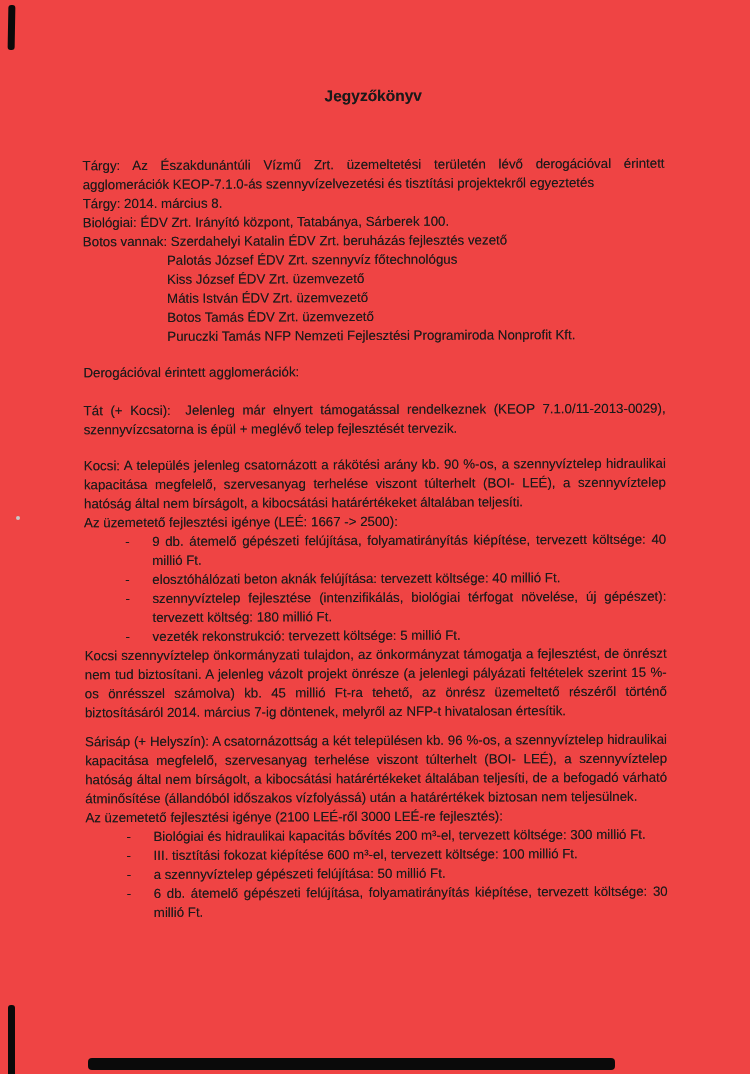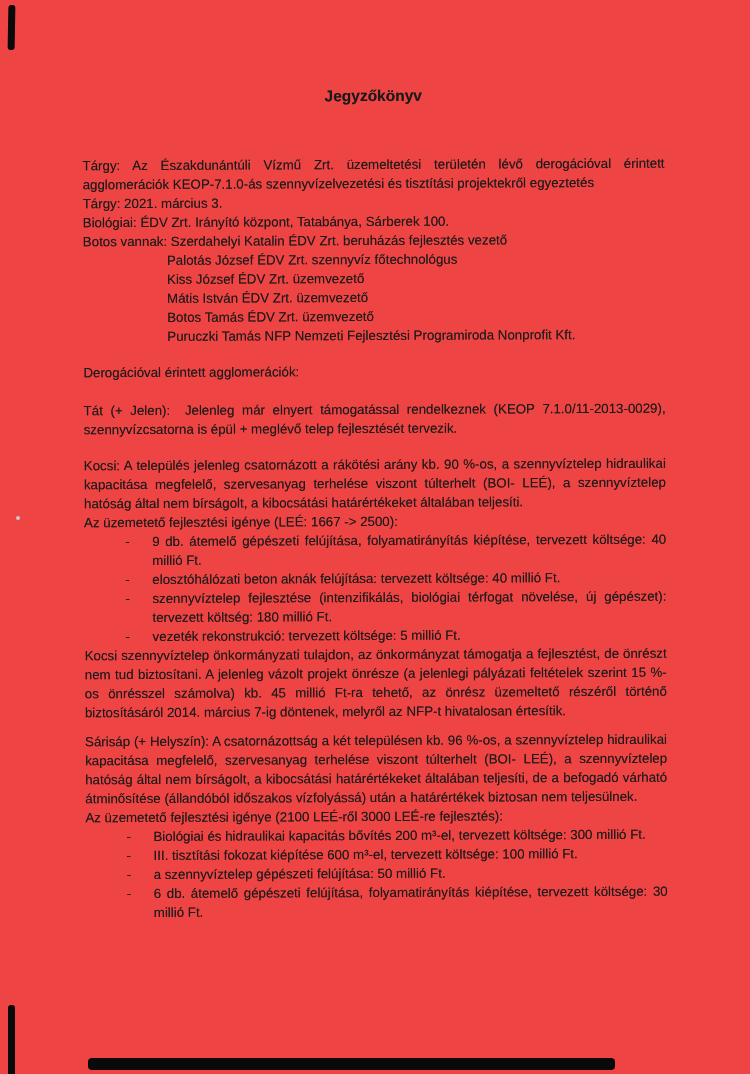--- a/index.html
+++ b/index.html
@@ -48,40 +48,40 @@
   <div class="content">
 
     <div class="title">Jegyzőkönyv</div>
 
     <p class="para mt-meta">
       <b>Tárgy:</b>
       <span>Az Északdunántúli Vízmű Zrt. üzemeltetési területén lévő derogációval érintett agglomerációk KEOP-7.1.0-ás szennyvízelvezetési és tisztítási projektekről egyeztetés</span>
     </p>
     <p>
       <b>Tárgy:</b>
-      <span>2021. március 3.</span>
+      <span>2014. március 8.</span>
     </p>
     <p>
       <b>Biológiai:</b>
       <span>ÉDV Zrt. Irányító központ, Tatabánya, Sárberek 100.</span>
     </p>
     <p>
       <b>Botos vannak:</b>
       <span>Szerdahelyi Katalin ÉDV Zrt. beruházás fejlesztés vezető</span>
     </p>
     <p class="attendee">Palotás József ÉDV Zrt. szennyvíz főtechnológus</p>
     <p class="attendee">Kiss József ÉDV Zrt. üzemvezető</p>
     <p class="attendee">Mátis István ÉDV Zrt. üzemvezető</p>
     <p class="attendee">Botos Tamás ÉDV Zrt. üzemvezető</p>
     <p class="attendee">Puruczki Tamás NFP Nemzeti Fejlesztési Programiroda Nonprofit Kft.</p>
 
     <p class="intro">Derogációval érintett agglomerációk:</p>
 
     <p class="para tat">
-      <b class="wide-gap">Tát (+ Jelen):</b>
+      <b class="wide-gap">Tát (+ Kocsi):</b>
       <span>Jelenleg már elnyert támogatással rendelkeznek (KEOP 7.1.0/11-2013-0029), szennyvízcsatorna is épül + meglévő telep fejlesztését tervezik.</span>
     </p>
 
     <p class="para kocs">
       <b>Kocsi:</b>
       <span>A település jelenleg csatornázott a rákötési arány kb. 90 %-os, a szennyvíztelep hidraulikai kapacitása megfelelő, szervesanyag terhelése viszont túlterhelt (BOI- LEÉ), a szennyvíztelep hatóság által nem bírságolt, a kibocsátási határértékeket általában teljesíti.</span>
     </p>
     <p>Az üzemetető fejlesztési igénye (LEÉ: 1667 -&gt; 2500):</p>
 
     <div class="bullets">

